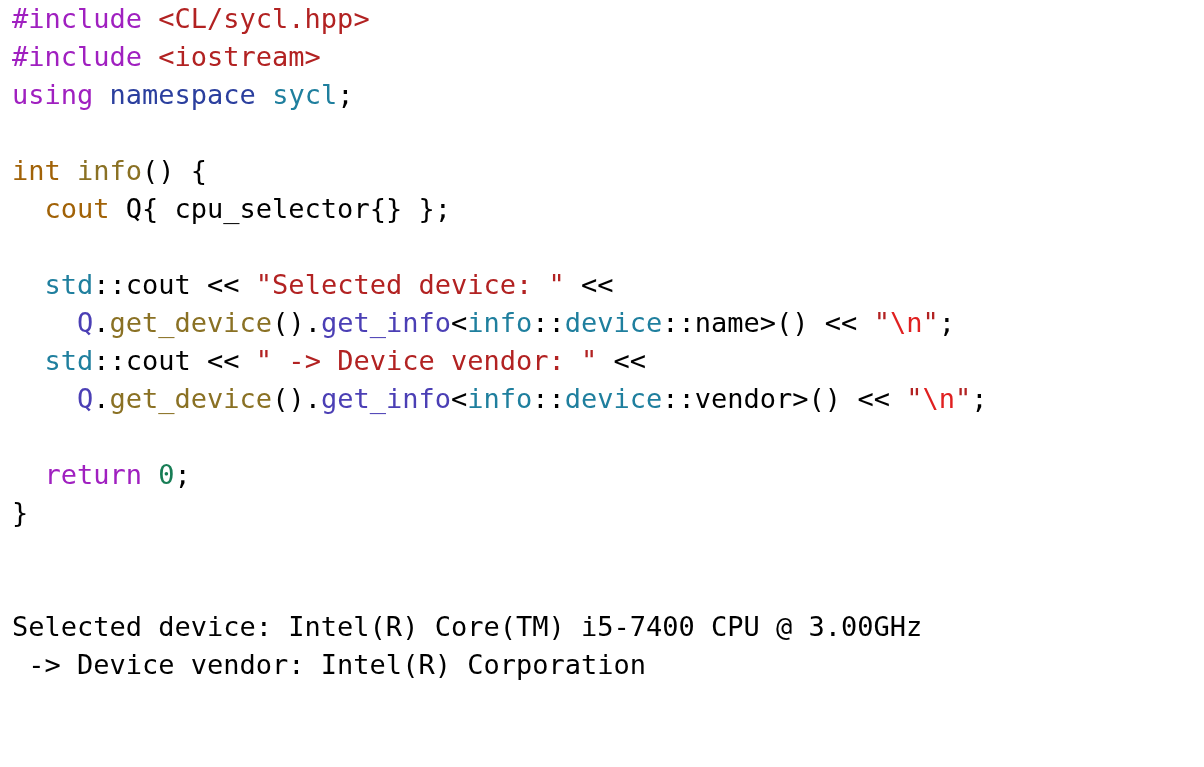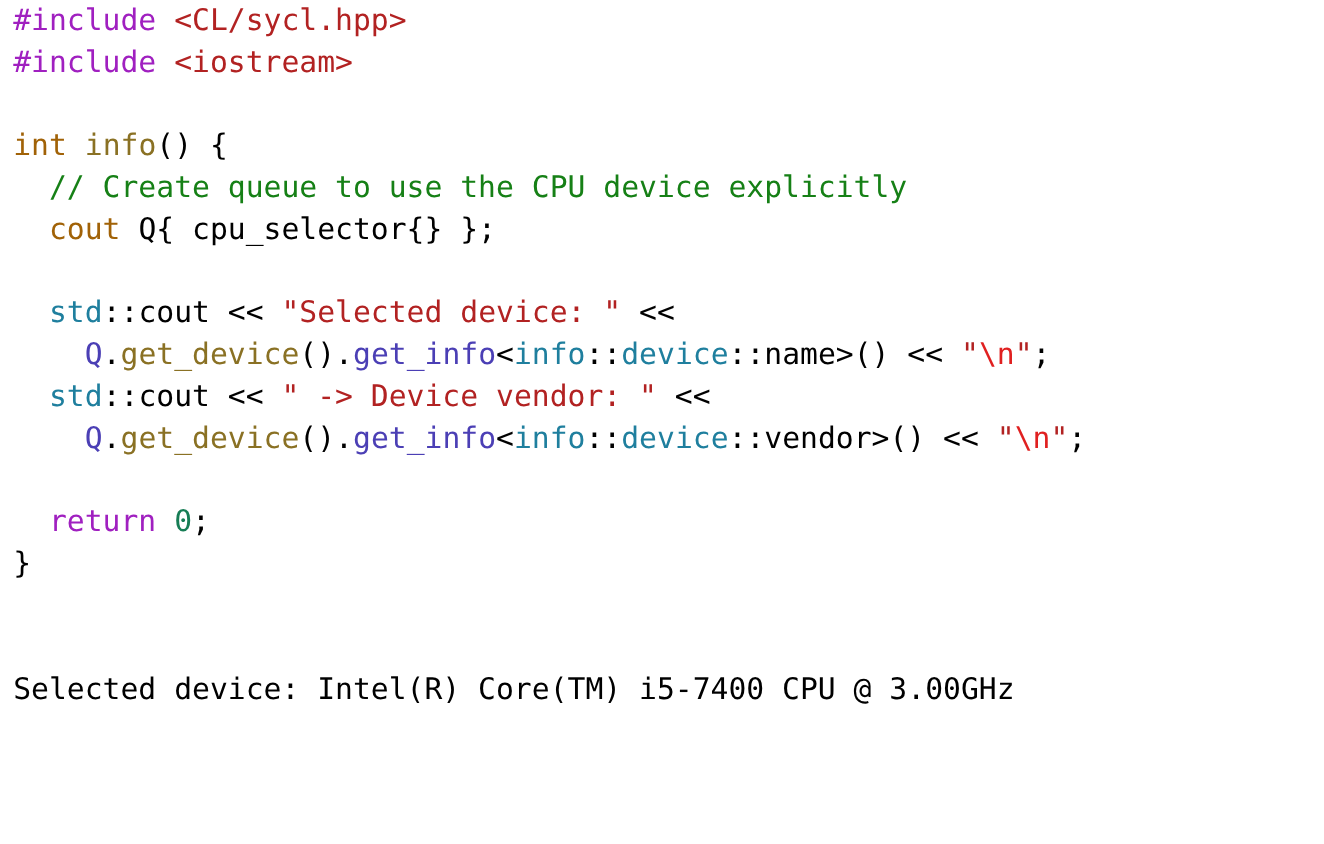--- a/index.html
+++ b/index.html
@@ -60,28 +60,29 @@
     font-style: italic;
   }
   .tok-output     { color: #000000; }
 </style>
 </head>
 <body>
 
 <div id="listing">
     <div class="code-line"><span class="tok-preproc">#include</span><span class="tok-plain"> </span><span class="tok-header">&lt;CL/sycl.hpp&gt;</span></div>
     <div class="code-line"><span class="tok-preproc">#include</span><span class="tok-plain"> </span><span class="tok-header">&lt;iostream&gt;</span></div>
+    <div class="code-line"><span class="tok-keyword">using</span><span class="tok-plain"> </span><span class="tok-ns">namespace</span><span class="tok-plain"> </span><span class="tok-class">sycl</span><span class="tok-plain">;</span></div>
     <div class="code-line blank"></div>
     <div class="code-line"><span class="tok-type">int</span><span class="tok-plain"> </span><span class="tok-func">info</span><span class="tok-plain">() {</span></div>
-    <div class="code-line"><span class="tok-plain">  </span><span class="tok-comment">// Create queue to use the CPU device explicitly</span></div>
     <div class="code-line"><span class="tok-plain">  </span><span class="tok-type">cout</span><span class="tok-plain"> Q{ cpu_selector{} };</span></div>
     <div class="code-line blank"></div>
     <div class="code-line"><span class="tok-plain">  </span><span class="tok-class">std</span><span class="tok-plain">::cout &lt;&lt; </span><span class="tok-string">"Selected device: "</span><span class="tok-plain"> &lt;&lt;</span></div>
     <div class="code-line"><span class="tok-plain">    </span><span class="tok-var">Q</span><span class="tok-plain">.</span><span class="tok-func">get_device</span><span class="tok-plain">().</span><span class="tok-method">get_info</span><span class="tok-plain">&lt;</span><span class="tok-class">info</span><span class="tok-plain">::</span><span class="tok-class">device</span><span class="tok-plain">::name&gt;() &lt;&lt; </span><span class="tok-string">"</span><span class="tok-escape">\n</span><span class="tok-string">"</span><span class="tok-plain">;</span></div>
     <div class="code-line"><span class="tok-plain">  </span><span class="tok-class">std</span><span class="tok-plain">::cout &lt;&lt; </span><span class="tok-string">" -&gt; Device vendor: "</span><span class="tok-plain"> &lt;&lt;</span></div>
     <div class="code-line"><span class="tok-plain">    </span><span class="tok-var">Q</span><span class="tok-plain">.</span><span class="tok-func">get_device</span><span class="tok-plain">().</span><span class="tok-method">get_info</span><span class="tok-plain">&lt;</span><span class="tok-class">info</span><span class="tok-plain">::</span><span class="tok-class">device</span><span class="tok-plain">::vendor&gt;() &lt;&lt; </span><span class="tok-string">"</span><span class="tok-escape">\n</span><span class="tok-string">"</span><span class="tok-plain">;</span></div>
     <div class="code-line blank"></div>
     <div class="code-line"><span class="tok-plain">  </span><span class="tok-keyword">return</span><span class="tok-plain"> </span><span class="tok-number">0</span><span class="tok-plain">;</span></div>
     <div class="code-line"><span class="tok-plain">}</span></div>
     <div class="code-line blank"></div>
     <div class="code-line blank"></div>
     <div class="code-line"><span class="tok-output">Selected device: Intel(R) Core(TM) i5-7400 CPU @ 3.00GHz</span></div>
+    <div class="code-line"><span class="tok-output"> -&gt; Device vendor: Intel(R) Corporation</span></div>
   </div>
 
 </body></html>

